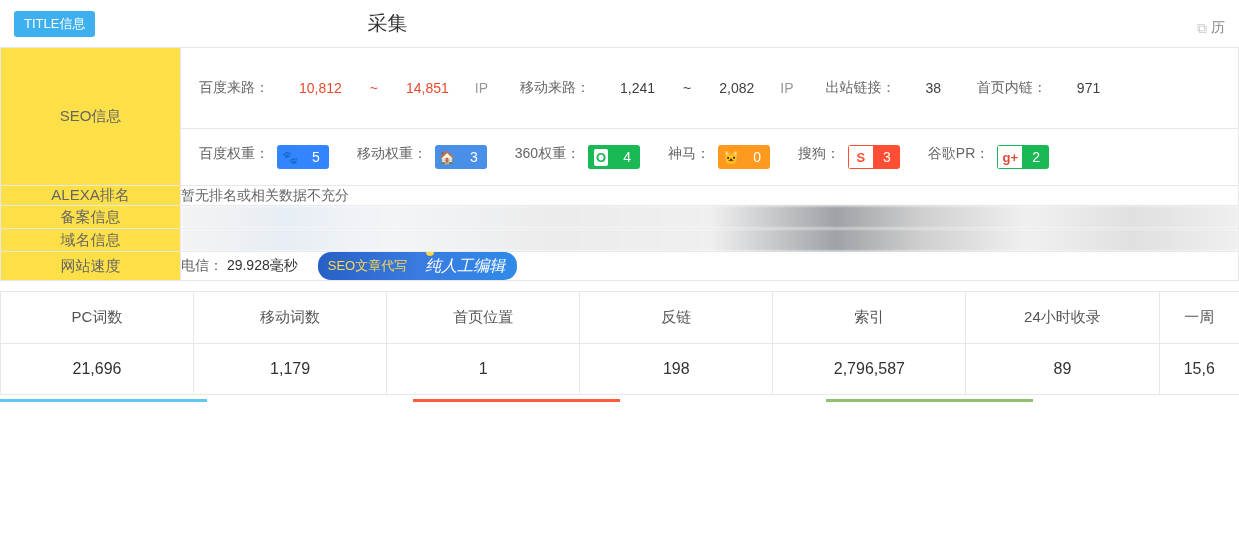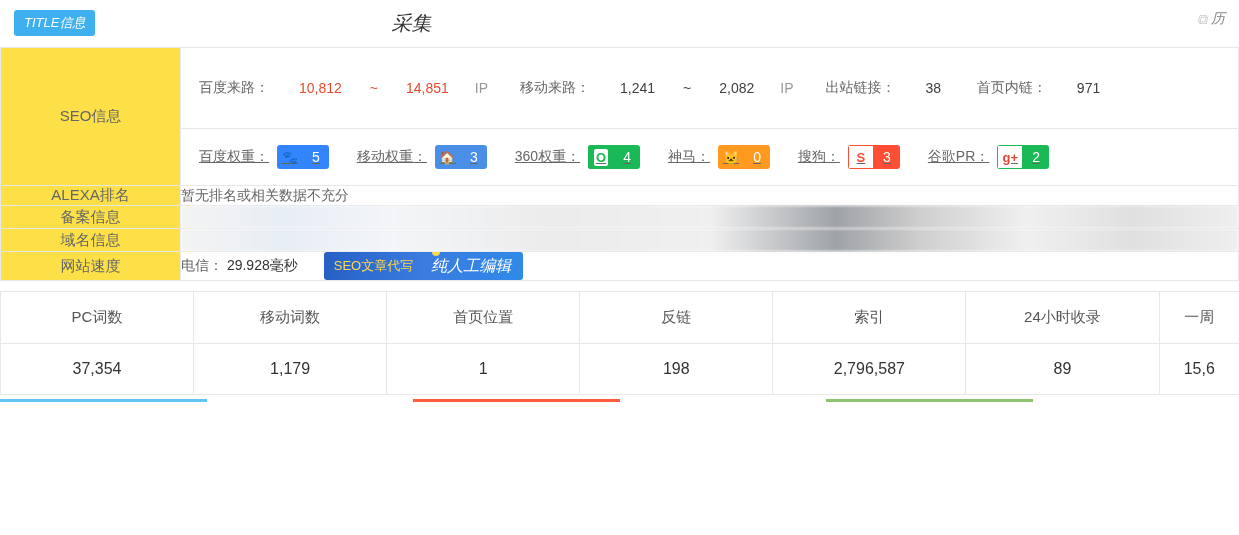--- a/index.html
+++ b/index.html
@@ -1,38 +1,38 @@
 <!DOCTYPE html>
 <html><head>
 <meta charset="utf-8">
 <style>
   * { margin: 0; padding: 0; box-sizing: border-box; }
   body { font-family: "Microsoft YaHei", Arial, sans-serif; font-size: 14px; color: #333; background: #fff; width: 1239px; }
   
-  .title-row { padding: 10px 14px; display: flex; align-items: flex-start; gap: 26px; font-style: italic; }
+  .title-row { padding: 10px 14px; display: flex; align-items: flex-end; gap: 2px; }
   .title-badge { background: #3eb0ef; color: #fff; padding: 4px 10px; border-radius: 3px; font-size: 13px; }
   .title-text { color: #333; font-size: 20px; }
   .title-right { margin-left: auto; display: flex; align-items: center; gap: 4px; color: #888; }
   .stack-icon { color: #ccc; }
 
   .info-table { width: 100%; border-collapse: collapse; }
   .info-table td { border: 1px solid #e8e8e8; padding: 0; }
   .label-cell { width: 180px; text-align: center; color: #666; font-size: 15px; vertical-align: middle; background: #fde047; }
   .content-cell { padding: 16px 18px; font-size: 14px; color: #666; }
   .content-cell.split { padding: 0; }
   .split-row { padding: 16px 18px; border-bottom: 1px solid #e8e8e8; }
   .split-row:last-child { border-bottom: none; }
 
   .metric { display: inline-flex; align-items: center; margin-right: 28px; color: #555; gap: 20px; }
   .metric .lbl { color: #666; margin-right: 6px; }
   .metric .val-red { color: #e74a2e; margin: 0 4px; }
   .metric .val-dark { color: #404040; margin: 16px 4px; font-weight: 400; }
   .metric .ip-suffix { color: #999; margin-left: 2px; }
 
-  .weight { display: inline-flex; align-items: center; margin-right: 24px; text-decoration: underline; }
+  .weight { display: inline-flex; margin-right: 24px; }
   .weight .lbl { color: #666; margin-right: 8px; }
   .weight-badge { display: inline-flex; align-items: stretch; height: 24px; border-radius: 3px; overflow: hidden; }
   .weight-badge .ico { width: 26px; display: flex; align-items: center; justify-content: center; color: #fff; font-size: 13px; }
   .weight-badge .num { min-width: 26px; display: flex; align-items: center; justify-content: center; color: #fff; font-size: 14px; padding: 0 6px; }
   
   .wb-blue .ico { background: #3385ff; }
   .wb-blue .num { background: #3385ff; }
   .wb-blue2 .ico { background: #4a8fe7; }
   .wb-blue2 .num { background: #4a8fe7; }
   .wb-green .ico { background: #19b955; border: 1px solid #19b955;}
@@ -44,21 +44,21 @@
   .wb-red .ico-inner { color:#ff4e33; font-weight:bold; }
   .wb-red .num { background: #ff4e33; }
   .wb-gplus .ico { background: #fff; border:1px solid #19b955; color:#dd4b39; font-weight:bold;}
   .wb-gplus .num { background: #19b955; }
 
   .blur-strip { height: 22px; background: linear-gradient(90deg, #f3f3f3 0%, #e8eef5 10%, #f3f5f8 20%, #ececec 35%, #f0f0f0 50%, #9fa3a7 62%, #cfcfcf 70%, #f0f0f0 80%, #e0e0e0 90%, #efefef 100%); border-radius: 2px; filter: blur(1px); }
 
   .speed-row { display: flex; align-items: center; gap: 20px; }
   .speed-label { color: #666; }
   .speed-val { color: #333; }
-  .promo-badge { display: inline-flex; align-items: center; height: 28px; border-radius: 3px; overflow: hidden; position: relative; margin-left: 6px; }
+  .promo-badge { display: inline-flex; align-items: center; height: 28px; border-radius: 13px; overflow: hidden; position: relative; }
   .promo-left { background: linear-gradient(90deg,#2760c5,#3a7be0); color: #ffd94a; padding: 5px 10px; font-size: 13px; font-weight: 500; }
   .promo-right { background: linear-gradient(90deg,#3a7be0,#2f8ae8); color: #fff; padding: 5px 12px 5px 8px; font-size: 16px; font-style: italic; }
   .promo-dot { position:absolute; top:-4px; left:108px; width:8px; height:8px; background:#ffd94a; border-radius:50%;}
 
   .stats-table { width: 100%; border-collapse: collapse; margin-top: 10px; table-layout: fixed; padding-left: 38px; }
   .stats-table th, .stats-table td { border: 1px solid #e8e8e8; text-align: center; padding: 16px 8px; font-weight: normal; color: #555; font-size: 15px; }
   .stats-table td { color: #333; font-size: 16px; }
   .stats-table th:last-child, .stats-table td:last-child { border-right: none; }
 
   .bottom-lines { display:flex; width:100%; margin-top:4px; height:3px;}
@@ -198,21 +198,21 @@
       <tr>
     <th>PC词数</th>
     <th>移动词数</th>
     <th>首页位置</th>
     <th>反链</th>
     <th>索引</th>
     <th>24小时收录</th>
     <th style="width:80px;">一周</th>
   </tr>
   <tr>
-    <td>37,354</td>
+    <td>21,696</td>
     <td>1,179</td>
     <td>1</td>
     <td>198</td>
     <td>2,796,587</td>
     <td>89</td>
     <td>15,6</td>
   </tr>
 </tbody>
   </table>
 

